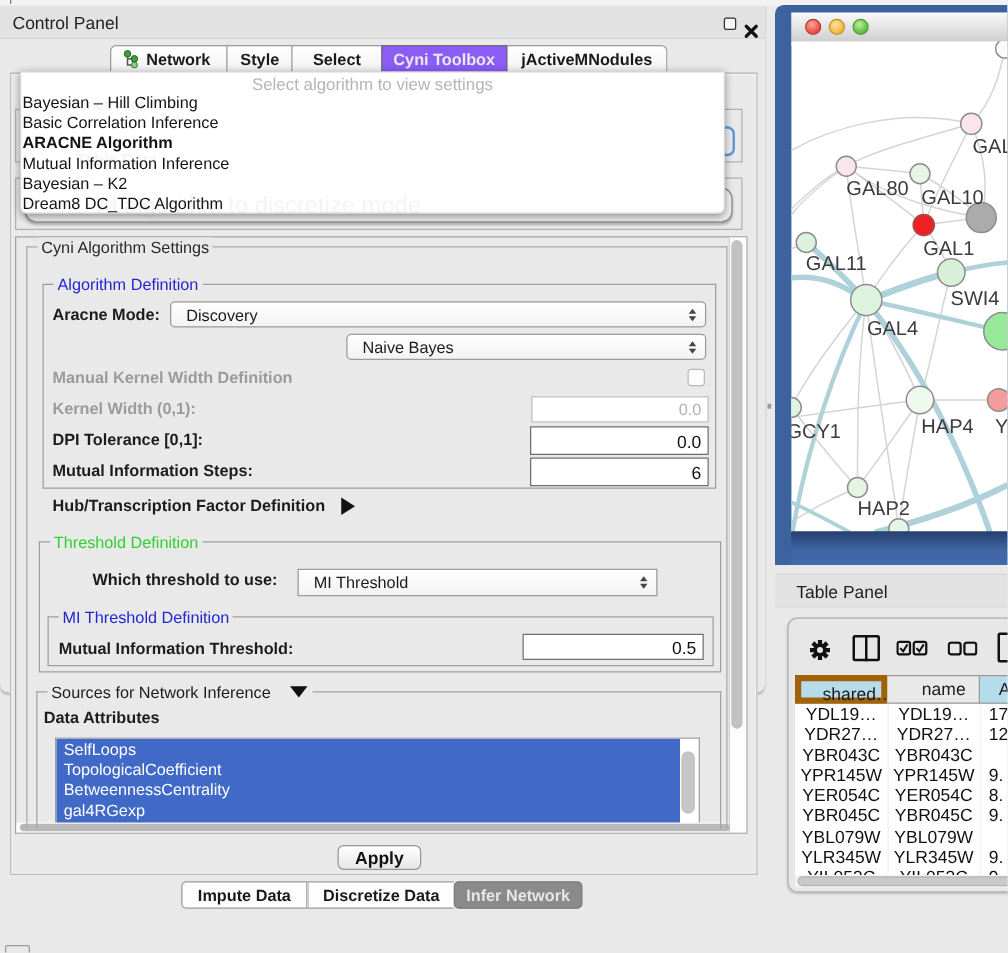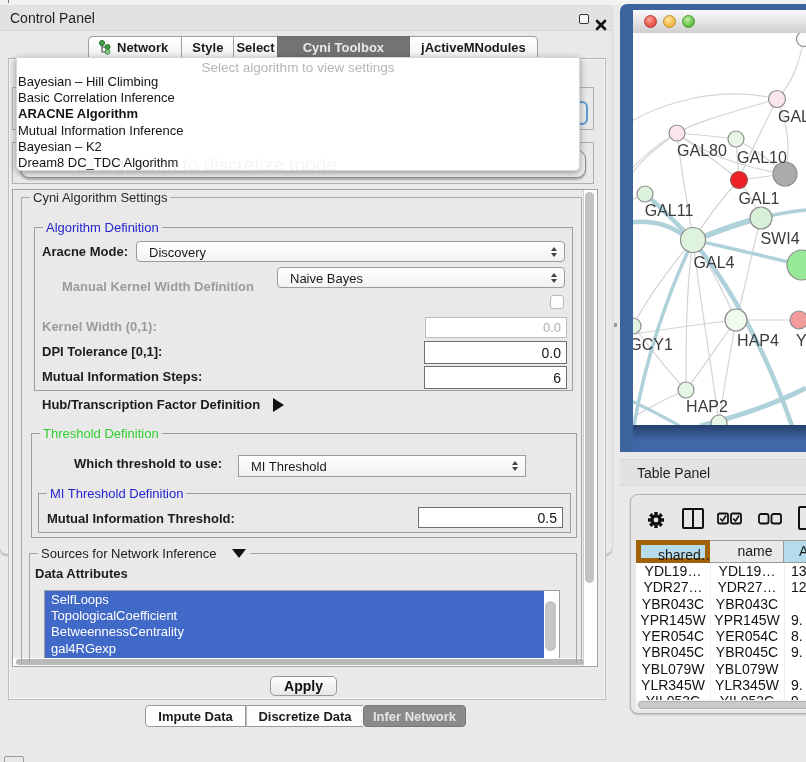--- a/index.html
+++ b/index.html
@@ -38,22 +38,22 @@
   <div class="abs" style="left:88px;top:31px;height:23px;display:flex;font-size:13px;font-weight:bold;color:#1a1a1a;">
     <div style="background:linear-gradient(#ffffff,#f1f1f1);border:1px solid #9e9e9e;border-right:none;border-radius:5px 0 0 0;display:flex;align-items:center;padding:0 13px 0 10px;">
       <svg width="13" height="15" viewBox="0 0 13 15" style="margin-right:5px;">
         <path d="M3 4 L3 12 L8 12 M3 7 L7 7" stroke="#555" stroke-width="1.2" fill="none"></path>
         <circle cx="3" cy="3" r="2.6" fill="#3f9e3f" stroke="#1c6b1c" stroke-width="0.8"></circle>
         <circle cx="8.5" cy="7" r="2.6" fill="#3f9e3f" stroke="#1c6b1c" stroke-width="0.8"></circle>
         <circle cx="8.5" cy="12" r="2.4" fill="#8fcc8f" stroke="#2d7a2d" stroke-width="0.8"></circle>
       </svg>
       Network</div>
     <div style="background:linear-gradient(#ffffff,#f1f1f1);border:1px solid #9e9e9e;border-right:none;display:flex;align-items:center;padding:0 10px;">Style</div>
-    <div style="background:linear-gradient(#ffffff,#f1f1f1);border:1px solid #9e9e9e;border-right:none;display:flex;align-items:center;padding:0 2px;">Select</div>
-    <div style="background:#737373;border:1px solid #6f6f6f;display:flex;align-items:center;padding:0 25px;color:#e9e9e9;">Cyni Toolbox</div>
+    <div style="background:linear-gradient(#ffffff,#f1f1f1);border:1px solid #9e9e9e;border-right:none;display:flex;align-items:center;padding:0 16px;">Select</div>
+    <div style="background:#8b5cf6;border:1px solid #6f6f6f;display:flex;align-items:center;padding:0 9px;color:#e9e9e9;">Cyni Toolbox</div>
     <div style="background:linear-gradient(#ffffff,#f1f1f1);border:1px solid #9e9e9e;border-left:none;border-radius:0 5px 0 0;display:flex;align-items:center;padding:0 11px;">jActiveMNodules</div>
   </div>
 
   <div class="abs" style="left:12px;top:82px;width:582px;height:43px;border:1px solid #b0b0b0;"></div>
   <div class="abs" style="left:575px;top:96px;width:13px;height:24px;border:2.5px solid #5b9bd5;border-radius:6px;background:#ececec;"></div>
   <div class="abs" style="left:12px;top:137px;width:582px;height:42px;border:1px solid #b0b0b0;"></div>
   <div class="abs" style="left:20px;top:145px;width:566px;height:28px;border:1.5px solid #909090;border-radius:9px;background:#f0f0f0;box-shadow:0 1.5px 2px rgba(0,0,0,.25);"></div>
 
   <div class="abs" style="left:12px;top:184px;width:586px;height:478px;border:1px solid #a3a3a3;background:#e9e9e9;"></div>
 
@@ -72,21 +72,21 @@
   </div>
   <div class="lab" style="left:42px;top:239px;">Aracne Mode:</div>
   <div class="combo" style="left:136px;top:236px;width:429px;height:21px;">
       <span class="ctext">Discovery</span>
       <span class="spin"></span>
     </div>
   <div class="combo" style="left:277px;top:262px;width:288px;height:21px;">
       <span class="ctext">Naive Bayes</span>
       <span class="spin"></span>
     </div>
-  <div class="lab dis" style="left:42px;top:274px;margin-left:20px;">Manual Kernel Width Definition</div>
+  <div class="lab dis" style="left:42px;top:289px;">Manual Kernel Width Definition</div>
   <div class="abs" style="left:550px;top:290px;width:14px;height:14px;background:#fdfdfd;border:1px solid #b9b9b9;border-radius:3px;"></div>
   <div class="lab dis" style="left:42px;top:314px;">Kernel Width (0,1):</div>
   <div class="tfield" style="left:425px;top:312px;width:142px;height:21px;border-color:#bdbdbd;color:#b0b0b0;line-height:20px;">0.0</div>
   <div class="lab" style="left:42px;top:339px;">DPI Tolerance [0,1]:</div>
   <div class="tfield" style="left:424px;top:336px;width:143px;height:23px;line-height:22px;font-size:14px;">0.0</div>
   <div class="lab" style="left:42px;top:364px;">Mutual Information Steps:</div>
   <div class="tfield" style="left:424px;top:361px;width:143px;height:23px;line-height:22px;font-size:14px;">6</div>
 
   <div class="lab" style="left:42px;top:392px;font-weight:600;">Hub/Transcription Factor Definition</div>
   <div class="abs" style="left:273px;top:393px;width:0;height:0;border-top:7px solid transparent;border-bottom:7px solid transparent;border-left:11px solid #111;"></div>
@@ -271,21 +271,21 @@
     <div class="abs" style="left:74px;top:0;width:74px;height:23px;background:#e9e9e9;border:1px solid #9a9a9a;border-left:none;font-size:14px;color:#1b1b1b;text-align:center;text-indent:17px;line-height:21px;">name</div>
     <div class="abs" style="left:148px;top:0;width:40px;height:23px;background:#b4dcea;border:1px solid #9a9a9a;border-left:none;font-size:14px;color:#1b1b1b;line-height:21px;padding-left:15px;overflow:hidden;">A</div>
 
     <div class="abs" style="left:74px;top:23px;width:1px;height:137px;background:#f0f0f0;"></div>
     <div class="abs" style="left:148px;top:23px;width:1px;height:137px;background:#f0f0f0;"></div>
 
     <div class="abs" style="left:0;top:23px;width:183px;font-size:14px;color:#111;line-height:16.3px;">
       <div style="display:flex;">
           <span style="width:74px;text-align:center;">YDL19…</span>
           <span style="width:74px;text-align:center;">YDL19…</span>
-          <span style="padding-left:7px;">13</span>
+          <span style="padding-left:7px;">17</span>
         </div>
       <div style="display:flex;">
           <span style="width:74px;text-align:center;">YDR27…</span>
           <span style="width:74px;text-align:center;">YDR27…</span>
           <span style="padding-left:7px;">12</span>
         </div>
       <div style="display:flex;">
           <span style="width:74px;text-align:center;">YBR043C</span>
           <span style="width:74px;text-align:center;">YBR043C</span>
           <span style="padding-left:7px;"></span>

